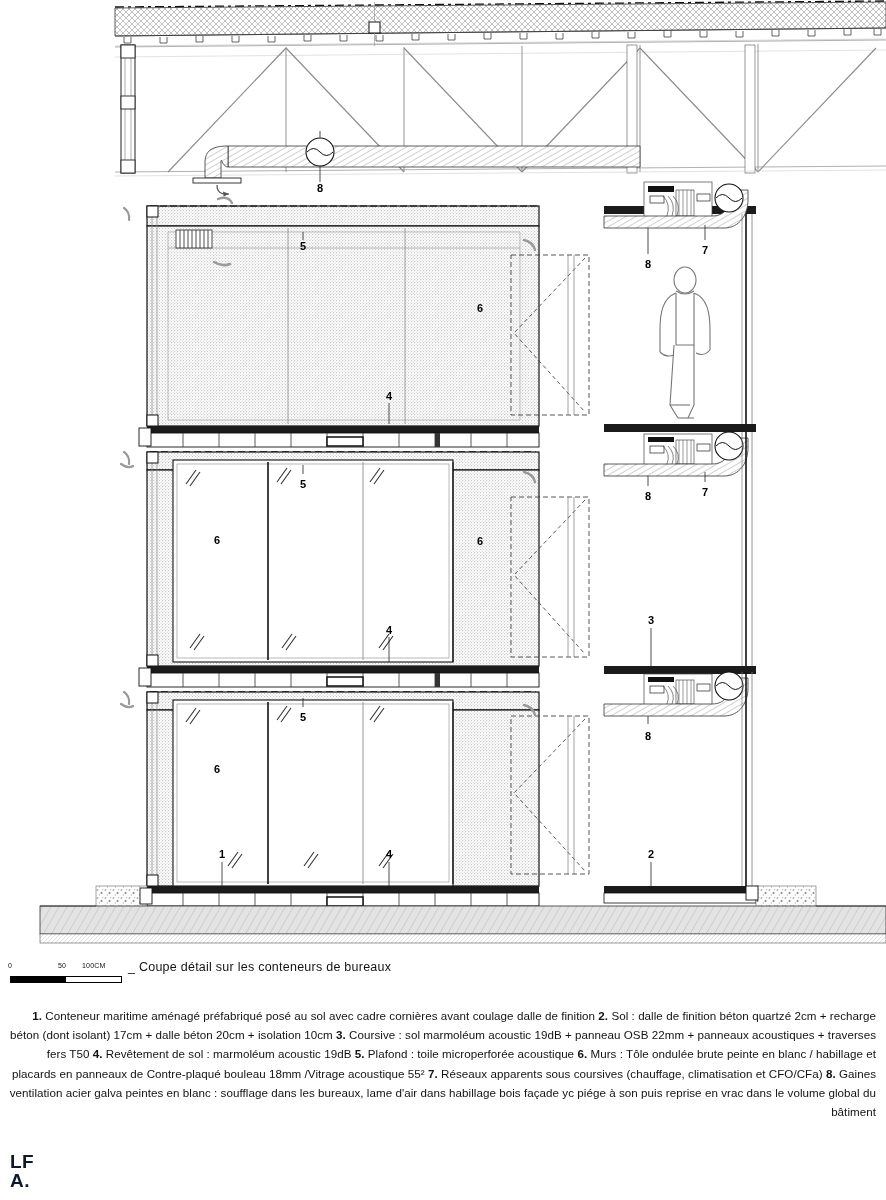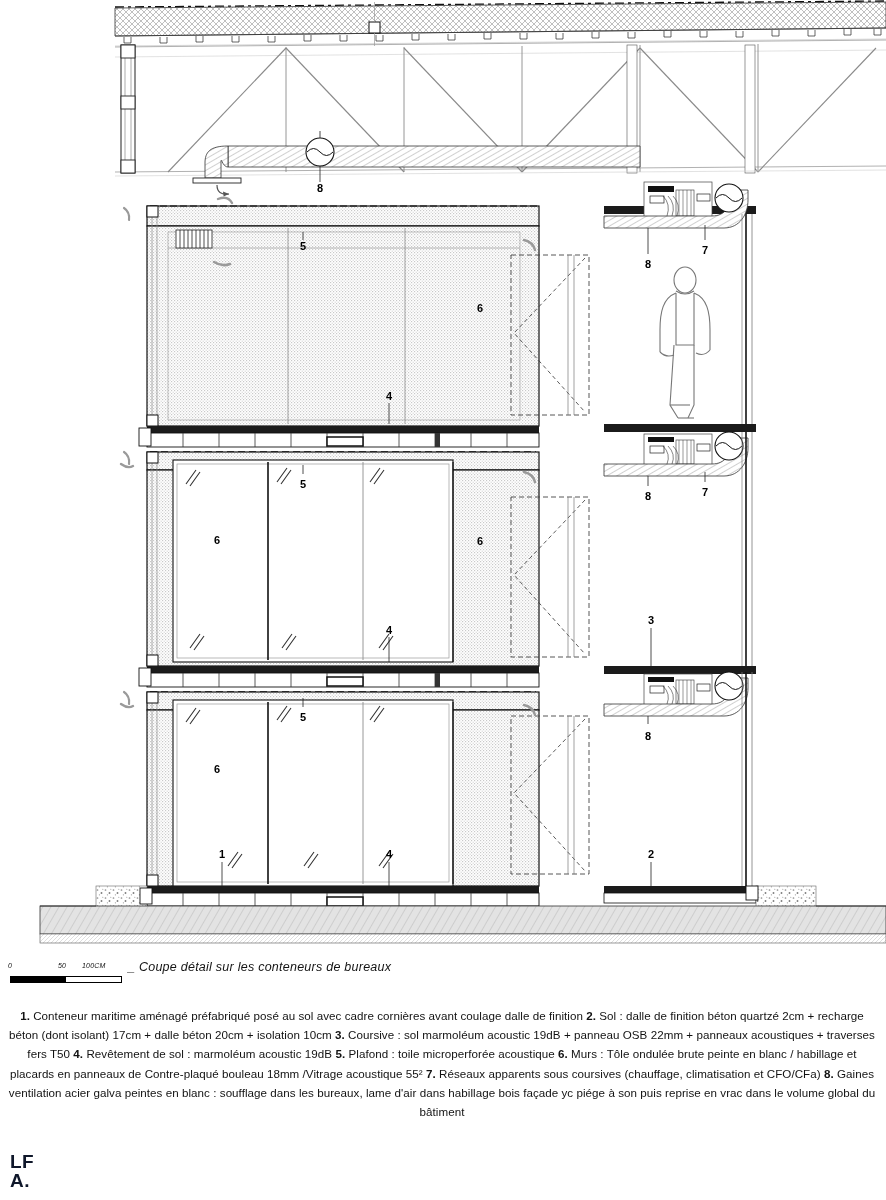--- a/index.html
+++ b/index.html
@@ -19,21 +19,21 @@
     position: absolute;
     left: 0; top: 0;
     width: 886px; height: 945px;
   }
   #drawing-svg { display: block; }
 
   
   #scale-caption-band {
     position: absolute;
     left: 0; top: 952px;
-    width: 886px; height: 40px; font-style: italic;
+    width: 886px; height: 40px;
   }
   #scalebar-wrap {
     position: absolute;
     left: 8px; top: 10px;
     width: 120px; height: 26px;
   }
   .sb-tick-label {
     position: absolute;
     font-size: 7px;
     color: #111;
@@ -65,21 +65,21 @@
 
   
   #legend-block {
     position: absolute;
     left: 8px; top: 1006px;
     width: 868px;
     font-size: 11.6px;
     line-height: 19.2px;
     color: #121212;
     letter-spacing: 0.05px;
-    text-align: center;
+    text-align: right;
   }
   #legend-block b { font-weight: 700; }
 
   
   #logo-mark {
     position: absolute;
     left: 10px; top: 1152px;
     font-size: 19px;
     font-weight: 700;
     line-height: 19px;

